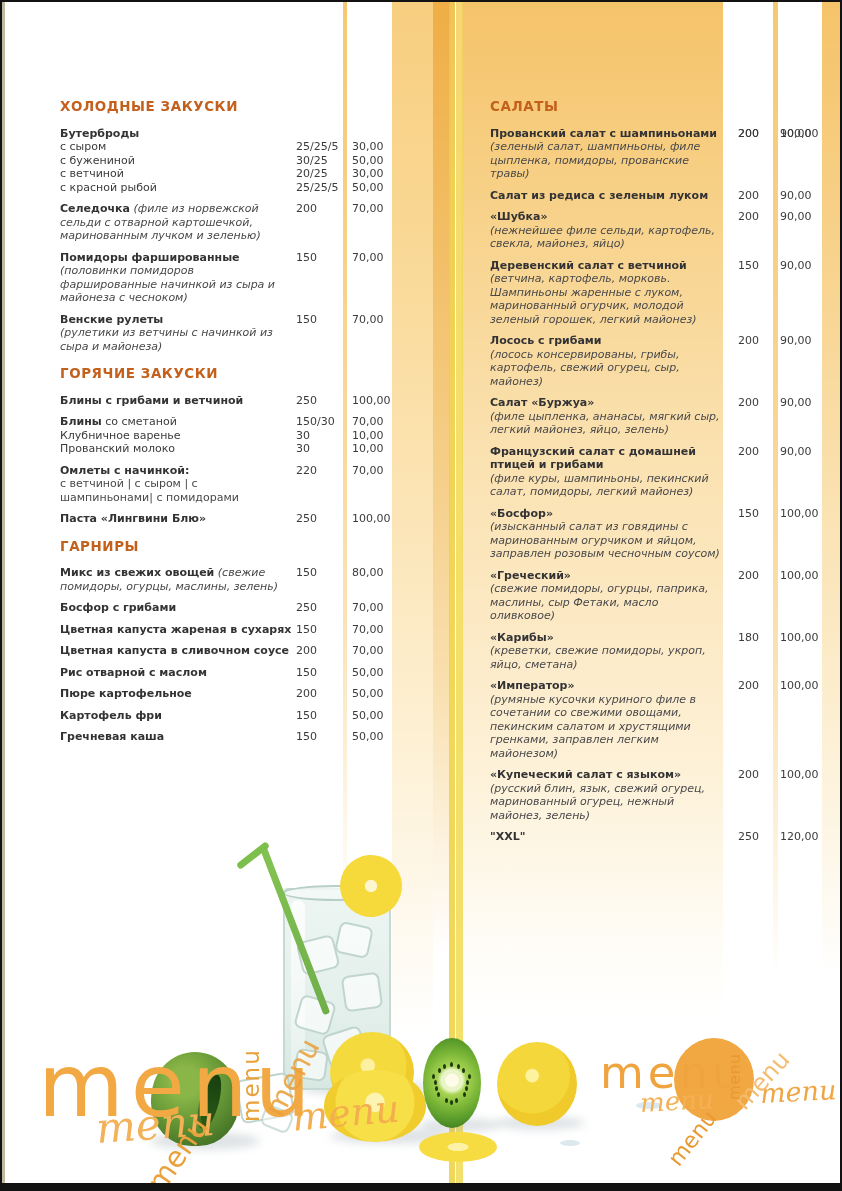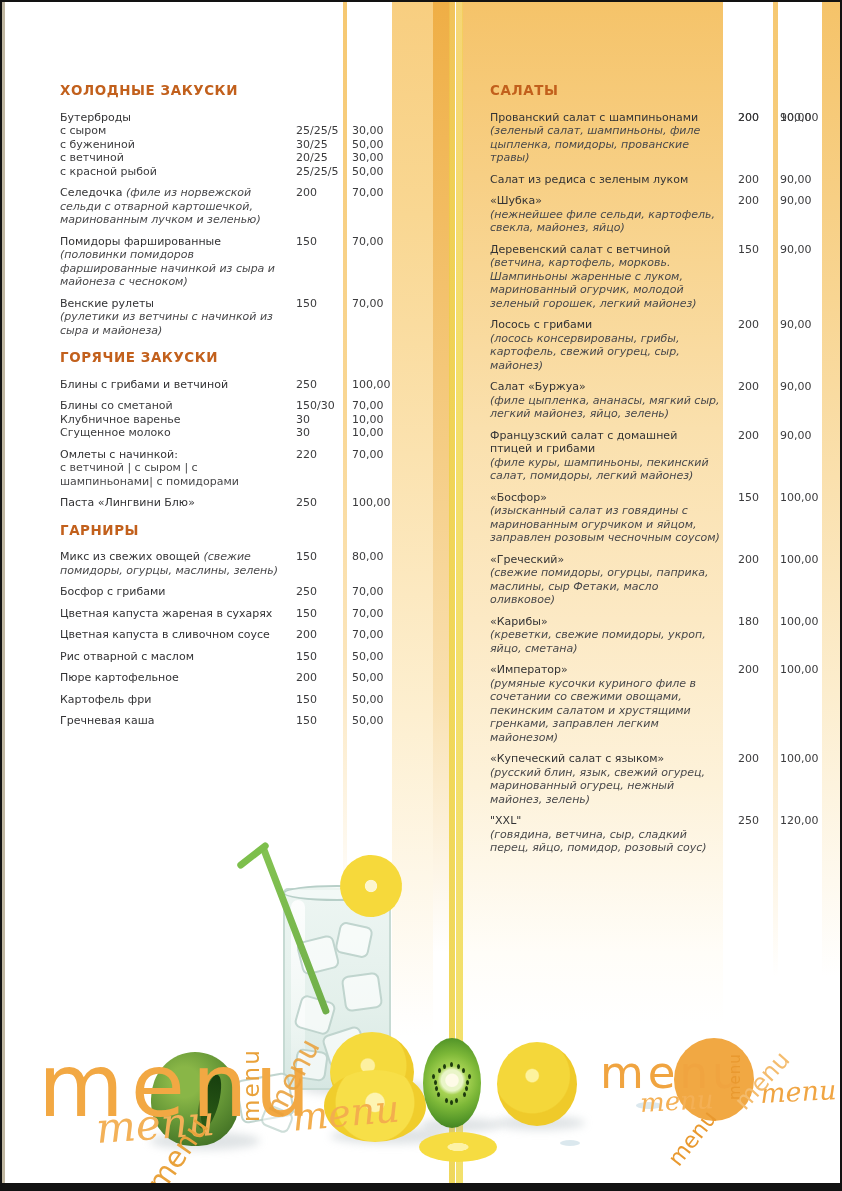--- a/index.html
+++ b/index.html
@@ -26,30 +26,30 @@
     background:linear-gradient(180deg,#efae45 0%,#f2bc61 18%,#f5cd85 38%,#f9e0b0 58%,rgba(255,255,255,0) 80%);}
   .stripe-thin-a{left:343px;width:4px;
     background:linear-gradient(180deg,#f6c871 0%,#f9d795 35%,#fbe5bb 55%,rgba(255,255,255,0) 76%);}
   .stripe-thin-b{left:773px;width:5px;
     background:linear-gradient(180deg,#f6c871 0%,#f9d795 40%,#fbe5bb 60%,rgba(255,255,255,0) 82%);}
   .stripe-yellow-a{left:449px;width:6px;height:1183px;z-index:6;
     background:linear-gradient(180deg,#f0bd4d 0%,#eecb46 15%,#efd44b 60%,#eed44e 100%);opacity:.92;}
   .stripe-yellow-b{left:456px;width:7px;height:1183px;z-index:6;
     background:linear-gradient(180deg,#f4cf5e 0%,#f1d94f 30%,#f0db52 100%);opacity:.85;}
   
-  .col{position:absolute;top:84px;z-index:10;font-size:11px;line-height:13.5px;color:#3b3b3d;}
+  .col{position:absolute;top:100px;z-index:10;font-size:11px;line-height:13.5px;color:#3b3b3d;}
   #col-left{left:60px;width:335px;}
   #col-right{left:490px;width:335px;}
   .section-title{font-size:14px;font-weight:bold;letter-spacing:.6px;color:#c2601c;
                  margin:0 0 13px 0;transform:scaleX(.96);transform-origin:0 0;}
   .section-gap{margin-top:14px;}
   .item{position:relative;margin-bottom:8px;}
   #col-left .item .txt{width:232px;}
   #col-right .item .txt{width:231px;}
-  .name{font-weight:normal;color:#333335;text-align:center;}
+  .name{font-weight:bold;color:#333335;text-align:center;}
   .plain{font-weight:normal;color:#3b3b3d;}
   .desc{font-style:italic;color:#48484a;}
   .desc.plain-desc{font-style:normal;}
   .portion,.price{position:absolute;top:0;white-space:nowrap;color:#3b3b3d;}
   #col-left .portion{left:236px;} #col-left .price{left:292px;}
   #col-right .portion{left:248px;} #col-right .price{left:290px;}
   .subline{position:relative;}
   
   .ph{position:absolute;z-index:12;}
   .shadow{position:absolute;background:rgba(150,162,168,.30);border-radius:50%;filter:blur(4px);z-index:11;}
@@ -156,21 +156,21 @@
       <div class="item">
         <div class="txt"><span class="name">Блины с грибами и ветчиной</span><br></div>
         <span class="portion">250</span>
         <span class="price">100,00</span>
       </div>
       <div class="item">
         <div class="txt"><span class="name">Блины</span><span class="plain"> со сметаной</span></div>
         <span class="portion">150/30</span>
         <span class="price">70,00</span>
         <div class="subline"><span class="plain">Клубничное варенье</span><span class="portion">30</span><span class="price">10,00</span></div>
-        <div class="subline"><span class="plain">Сгущенное молоко</span><span class="portion">30</span><span class="price">10,00</span></div>
+        <div class="subline"><span class="plain">Прованский молоко</span><span class="portion">30</span><span class="price">10,00</span></div>
       </div>
       <div class="item">
         <div class="txt"><span class="name">Омлеты с начинкой:</span><br><span class="desc plain-desc">с ветчиной | с сыром | с шампиньонами| с помидорами</span></div>
         <span class="portion">220</span>
         <span class="price">70,00</span>
       </div>
       <div class="item">
         <div class="txt"><span class="name">Паста «Лингвини Блю»</span></div>
         <span class="portion">250</span>
         <span class="price">100,00</span>
@@ -277,21 +277,21 @@
         <div class="txt"><span class="name">«Император»</span><br><span class="desc">(румяные кусочки куриного филе в сочетании со свежими овощами, пекинским салатом и хрустящими гренками, заправлен легким майонезом)</span></div>
         <span class="portion">200</span>
         <span class="price">100,00</span>
       </div>
       <div class="item">
         <div class="txt"><span class="name">«Купеческий салат с языком»</span><br><span class="desc">(русский блин, язык, свежий огурец, маринованный огурец, нежный майонез, зелень)</span></div>
         <span class="portion">200</span>
         <span class="price">100,00</span>
       </div>
       <div class="item">
-        <div class="txt"><span class="name">"XXL"</span><br><span class="desc">(говядина, ветчина, сыр, сладкий перец, яйцо, помидор, розовый соус)</span></div>
+        <div class="txt"><span class="name">"XXL"</span><br></div>
         <span class="portion">250</span>
         <span class="price">120,00</span>
       </div>
     </div>
 
   <div class="shadow" style="left:150px;top:1132px;width:110px;height:18px;"></div>
   <div class="shadow" style="left:300px;top:1080px;width:130px;height:16px;"></div>
   <div class="shadow" style="left:330px;top:1128px;width:120px;height:16px;"></div>
   <div class="shadow" style="left:420px;top:1118px;width:80px;height:14px;"></div>
   <div class="shadow" style="left:495px;top:1116px;width:90px;height:14px;"></div>

